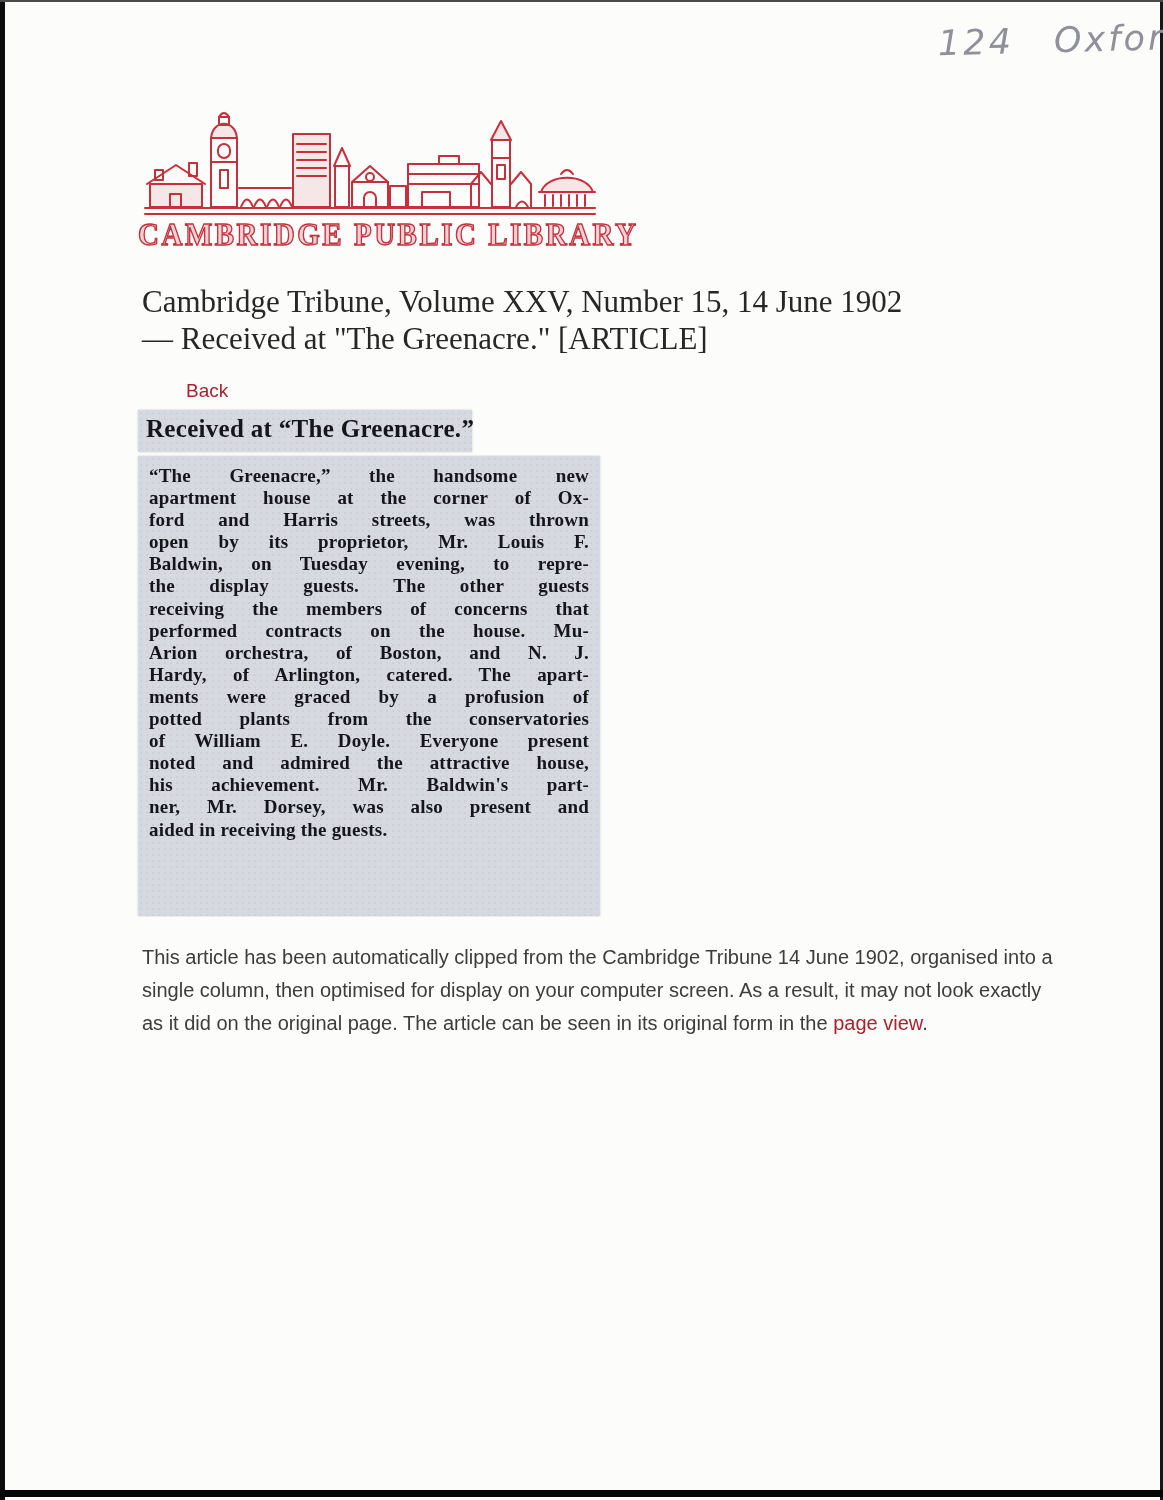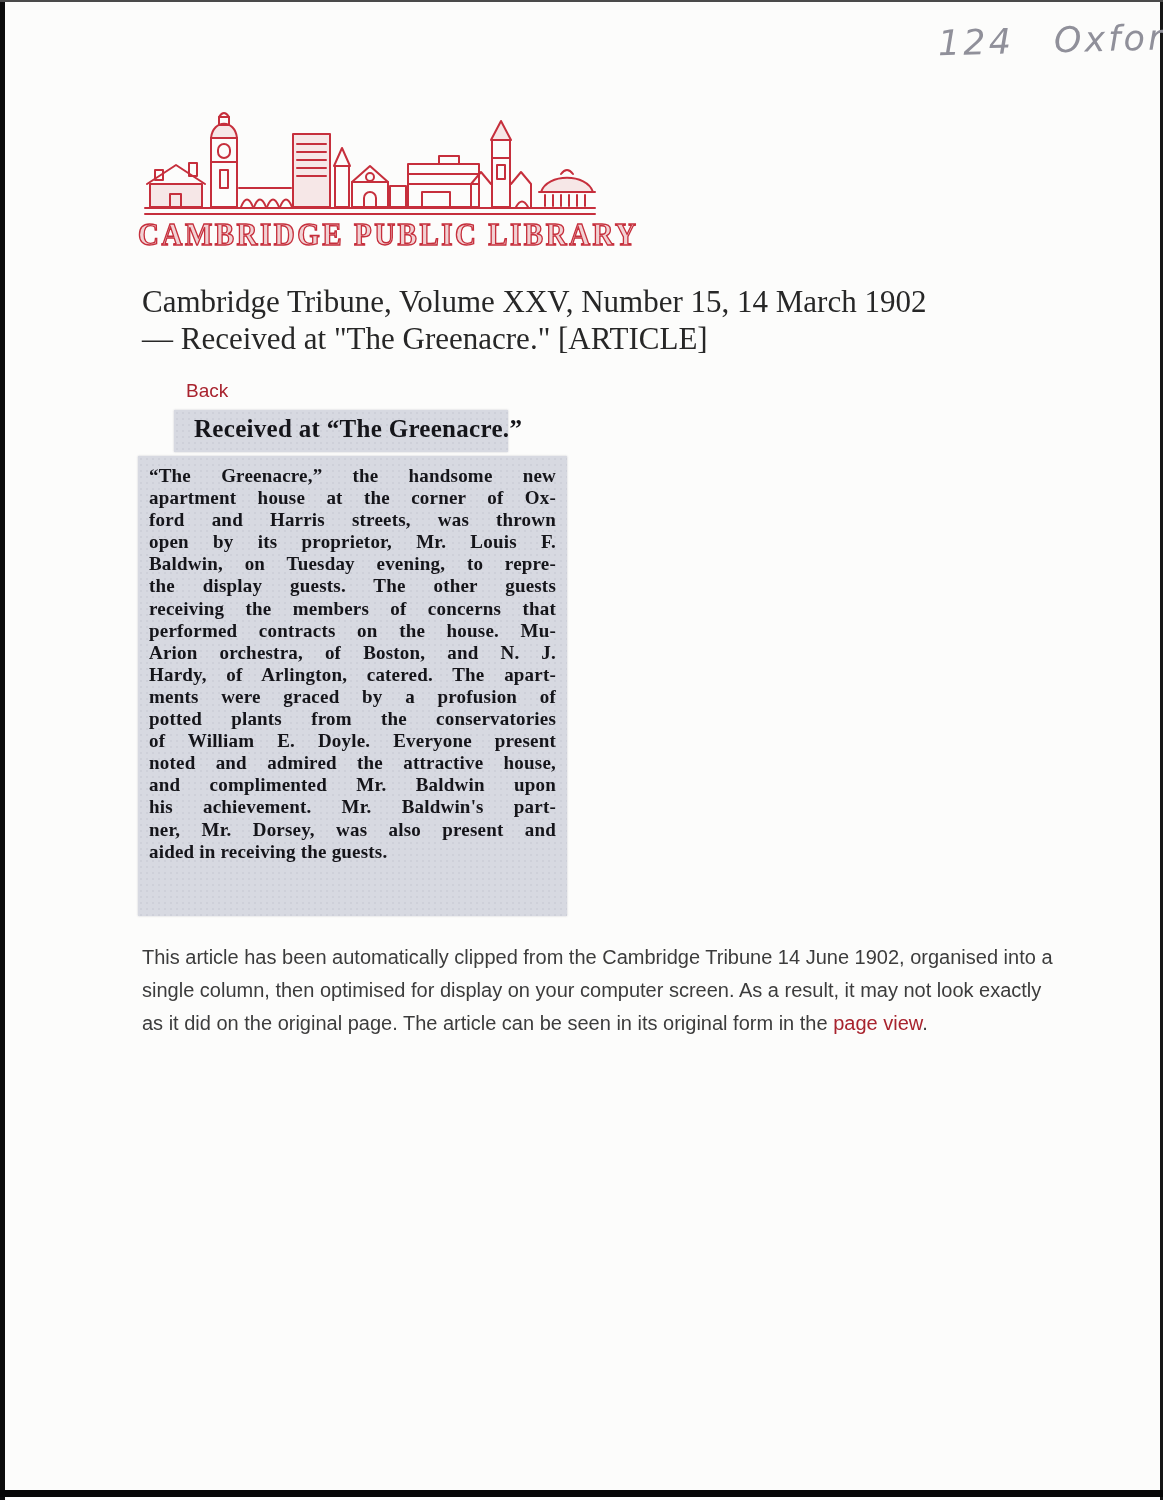--- a/index.html
+++ b/index.html
@@ -50,25 +50,25 @@
   
   .clip{
     position:absolute;background:#d7d9e1;color:#15151a;
     font-family:"Liberation Serif",serif;font-weight:700;
     background-image:radial-gradient(rgba(40,40,60,0.05) 1px, transparent 1px);
     background-size:6px 6px;
     box-shadow:0 0 2px rgba(120,120,140,0.35);
   }
   .clip-headline{
     left:138px;top:410px;width:334px;height:42px;
-    font-size:25px;line-height:38px;padding-left:20px;box-sizing:border-box;
-    letter-spacing:0.3px;white-space:nowrap;margin-left:36px;
+    font-size:25px;line-height:38px;padding-left:8px;box-sizing:border-box;
+    letter-spacing:0.3px;white-space:nowrap;
   }
   .clip-body{
-    left:138px;top:456px;width:429px;height:460px;
+    left:138px;top:456px;width:462px;height:460px;
     padding:9px 11px;box-sizing:border-box;
   }
   .clip-line{
     font-size:19px;line-height:22.1px;letter-spacing:0.2px;
     text-align:justify;text-align-last:justify;white-space:normal;
   }
   .clip-line:last-child{text-align-last:left;}
 
   
   .footer-note{
@@ -158,21 +158,21 @@
       <line class="red-stroke" x1="438" y1="91" x2="438" y2="102"></line>
       <line class="red-stroke" x1="446" y1="91" x2="446" y2="102"></line>
 
       <line class="red-stroke" x1="6" y1="104" x2="456" y2="104" stroke-width="3"></line>
       <line class="red-stroke" x1="6" y1="110" x2="456" y2="110" stroke-width="1.4"></line>
     </svg>
     <span class="logo-text">CAMBRIDGE PUBLIC LIBRARY</span>
   </div>
 
   <h1 class="page-title" style="margin:0;">
-    <span>Cambridge Tribune, Volume XXV, Number 15, 14 March 1902</span>
+    <span>Cambridge Tribune, Volume XXV, Number 15, 14 June 1902</span>
     <span>— Received at "The Greenacre." [ARTICLE]</span>
   </h1>
 
   <a class="back-link">Back</a>
 
   <div class="clip clip-headline">Received at “The Greenacre.”</div>
 
   <div class="clip clip-body">
 
       <div class="clip-line">“The Greenacre,” the handsome new</div>
@@ -198,21 +198,20 @@
       <div class="clip-line">Hardy, of Arlington, catered. The apart-</div>
 
       <div class="clip-line">ments were graced by a profusion of</div>
 
       <div class="clip-line">potted plants from the conservatories</div>
 
       <div class="clip-line">of William E. Doyle. Everyone present</div>
 
       <div class="clip-line">noted and admired the attractive house,</div>
 
-      <div class="clip-line">and complimented Mr. Baldwin upon</div>
 
       <div class="clip-line">his achievement. Mr. Baldwin's part-</div>
 
       <div class="clip-line">ner, Mr. Dorsey, was also present and</div>
 
       <div class="clip-line">aided in receiving the guests.</div>
     </div>
 
   <p class="footer-note" style="margin:0;">
     <span>This article has been automatically clipped from the Cambridge Tribune 14 June 1902, organised into a single column, then optimised for display on your computer screen. As a result, it may not look exactly as it did on the original page. The article can be seen in its original form in the </span><span class="inline-link">page view</span><span>.</span>

